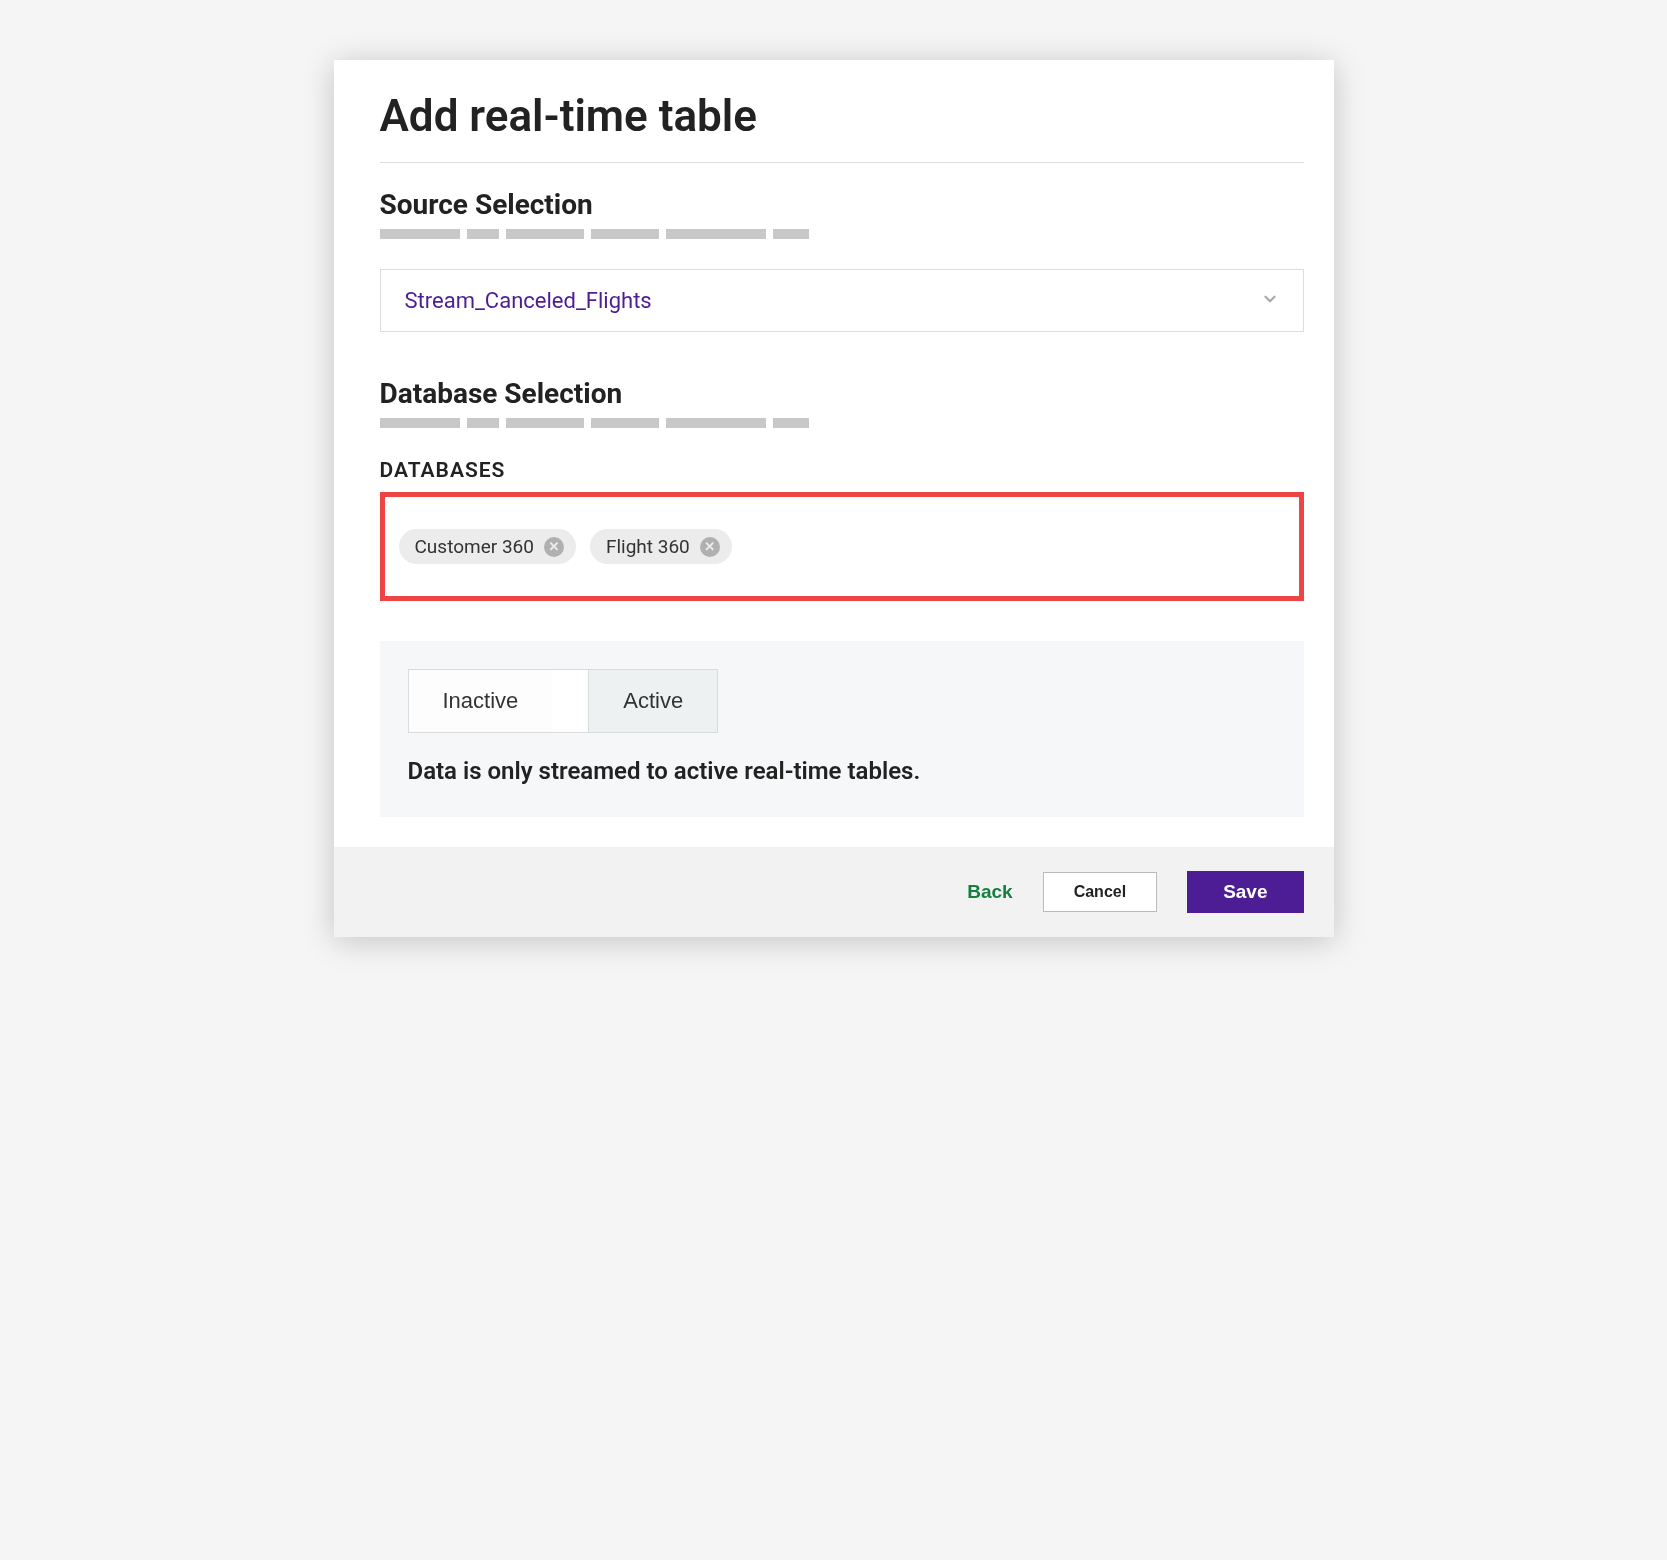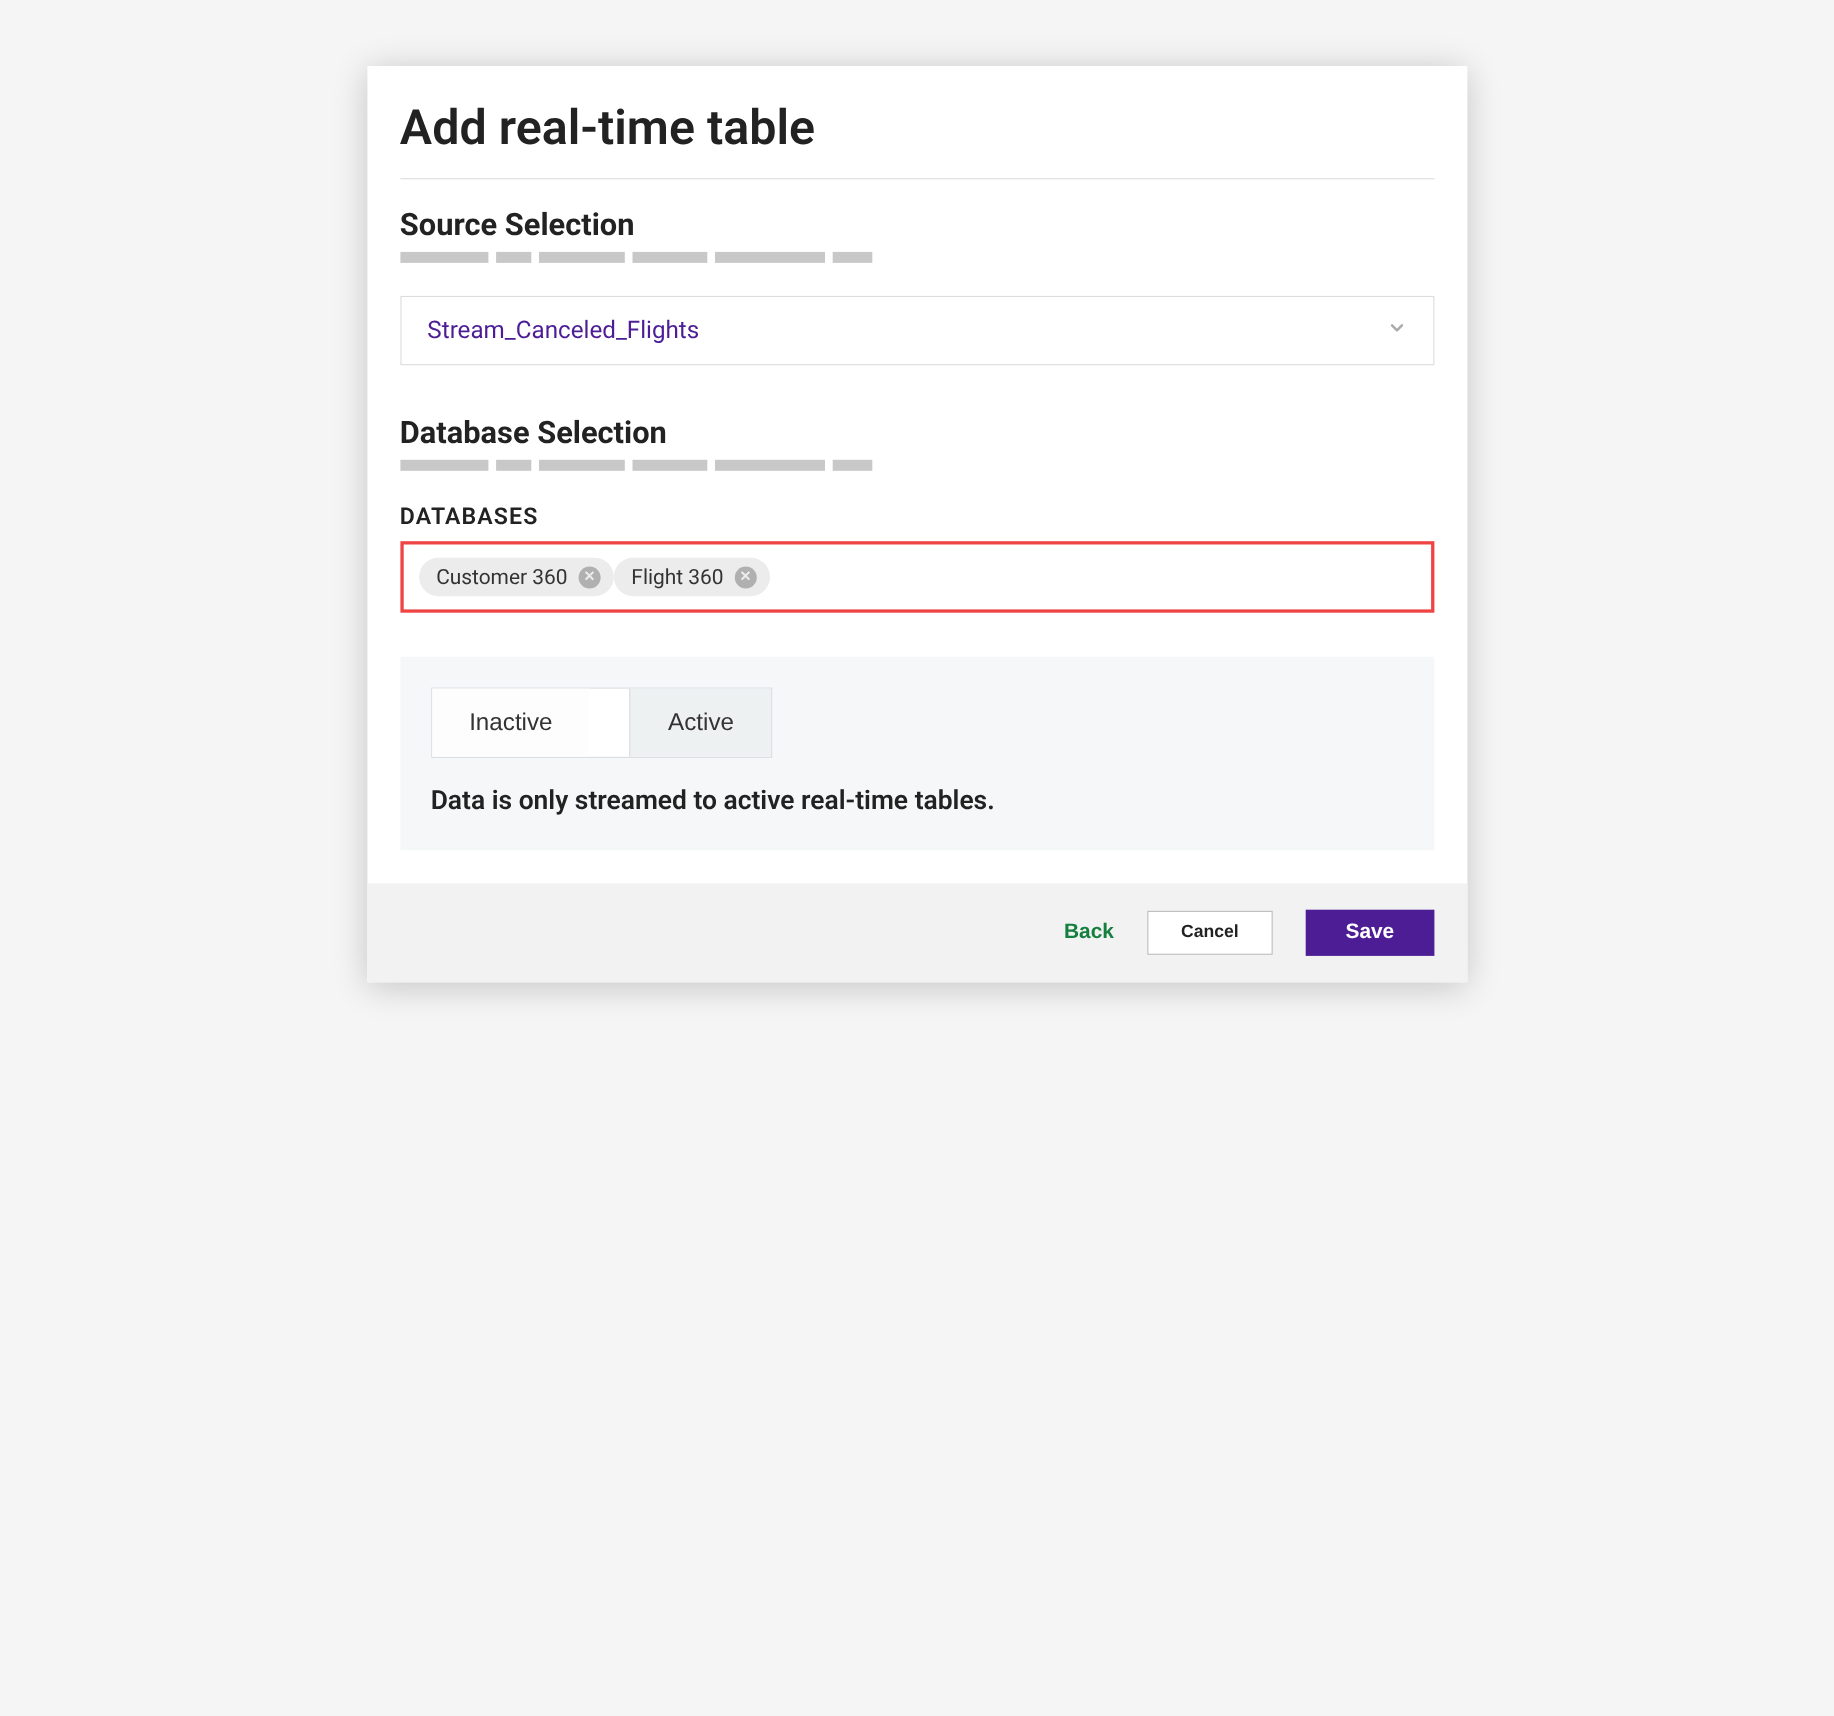--- a/index.html
+++ b/index.html
@@ -14,20 +14,21 @@
       display: flex;
       justify-content: center;
     }
     .modal {
       background: #fff;
       width: 1000px;
       box-shadow: 0 4px 30px rgba(0,0,0,0.2);
     }
     .modal-body {
       padding: 30px 30px 30px 30px;
+      margin-left: 16px;
     }
     .modal-title {
       font-size: 44px;
       font-weight: 600;
       color: #222;
       margin-bottom: 20px;
     }
     .divider {
       border: none;
       border-top: 1px solid #ddd;
@@ -73,24 +74,24 @@
     }
     .select-value {
       font-size: 22px;
       color: #4c1d95;
     }
     .chevron-down {
       color: #aaa;
       font-size: 18px;
     }
     .chips-wrap {
-      border: 3px solid #ef4444;
-      padding: 12px 14px;
-      display: flex;
-      gap: 0;
+      border: 5px solid #ef4444;
+      padding: 32px 14px;
+      display: flex;
+      gap: 14px;
       flex-wrap: wrap;
       margin-bottom: 40px;
     }
     .chip {
       background: #ececec;
       border-radius: 999px;
       padding: 6px 12px 6px 16px;
       display: inline-flex;
       align-items: center;
       gap: 10px;

